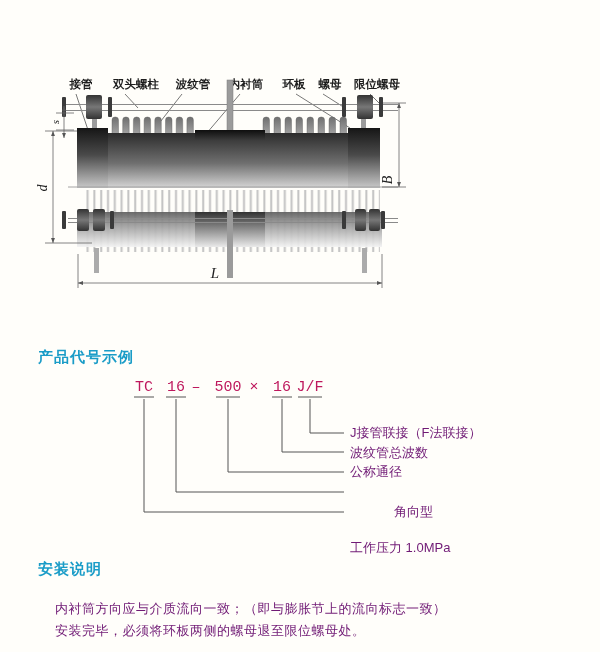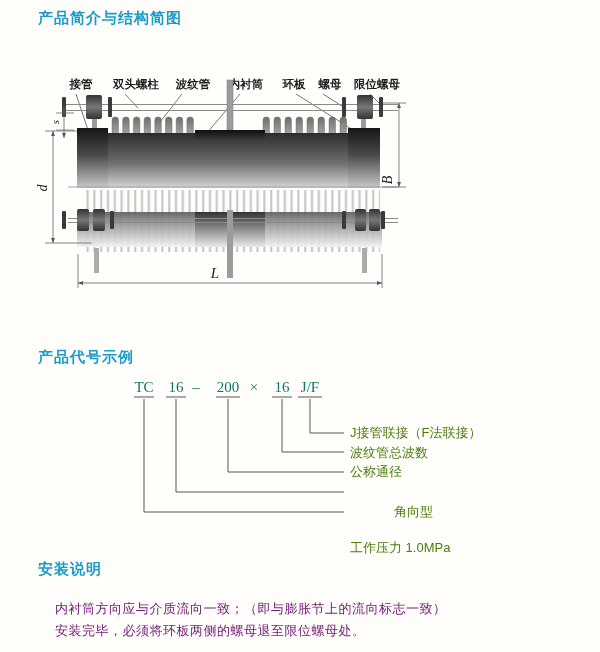--- a/index.html
+++ b/index.html
@@ -17,43 +17,42 @@
     font-size:15px;font-weight:bold;letter-spacing:1px;
     color:var(--heading,#1a9cc7);
   }
   #h-intro{top:9px;}
   #h-code{top:348px;}
   #h-install{top:560px;}
 
   .code-seg{
     position:absolute;top:379px;
     transform:translateX(-50%);
-    font-family:Liberation Serif, serif;
-    font-size:15px;color:#0f766e;white-space:nowrap;
+    font-family:Liberation Mono, monospace;
+    font-size:15px;color:#be185d;white-space:nowrap;
   }
   .callout{
     position:absolute;left:350px;
-    font-size:13px;font-weight:500;color:#4d7c0f;
+    font-size:13px;font-weight:500;color:#701a75;
     white-space:nowrap;line-height:14px;
   }
   .note-line{
     position:absolute;left:55px;
     font-size:13px;color:#701a75;letter-spacing:0.5px;
     white-space:nowrap;line-height:15px;
   }
   svg{position:absolute;overflow:visible;}
   .part-label{font-size:11.5px;font-weight:bold;fill:#1d1d1d;font-family:"Liberation Sans",sans-serif;}
   .dim-label{font-family:"Liberation Serif",serif;font-style:italic;fill:#222;}
 </style>
 </head>
 <body>
 
 <div class="page">
 
-  <div id="h-intro" class="heading">产品简介与结构简图</div>
   <div id="h-code" class="heading">产品代号示例</div>
   <div id="h-install" class="heading">安装说明</div>
 
   <svg style="left:30px;top:68px;" width="450" height="235" viewBox="0 0 450 235">
     <defs>
       <linearGradient id="gEnd" x1="0" y1="0" x2="0" y2="1">
         <stop offset="0" stop-color="#161616"></stop>
           <stop offset="0.45" stop-color="#4a4a4a"></stop>
           <stop offset="1" stop-color="#c9c9c9"></stop>
       </linearGradient>
@@ -191,21 +190,21 @@
     <text class="dim-label" font-size="11" text-anchor="middle" transform="rotate(-90 29 54)" x="29" y="54">s</text>
     <text class="dim-label" font-size="14" text-anchor="middle" transform="rotate(-90 17 120)" x="17" y="120">d</text>
     <text class="dim-label" font-size="14" text-anchor="middle" transform="rotate(-90 362 112)" x="362" y="112">B</text>
     <text class="dim-label" font-size="15" text-anchor="middle" x="185" y="210">L</text>
   </svg>
 
   <div>
     <span class="code-seg" style="left:144px;">TC</span>
     <span class="code-seg" style="left:176px;">16</span>
     <span class="code-seg" style="left:196px;">–</span>
-    <span class="code-seg" style="left:228px;">200</span>
+    <span class="code-seg" style="left:228px;">500</span>
     <span class="code-seg" style="left:254px;">×</span>
     <span class="code-seg" style="left:282px;">16</span>
     <span class="code-seg" style="left:310px;">J/F</span>
 
     <svg style="left:0;top:395px;" width="600" height="125" viewBox="0 0 600 125">
       <g stroke="#555" stroke-width="1" fill="none">
         <line x1="134" y1="2" x2="154" y2="2"></line>
         <line x1="166" y1="2" x2="186" y2="2"></line>
         <line x1="216" y1="2" x2="240" y2="2"></line>
         <line x1="272" y1="2" x2="292" y2="2"></line>

